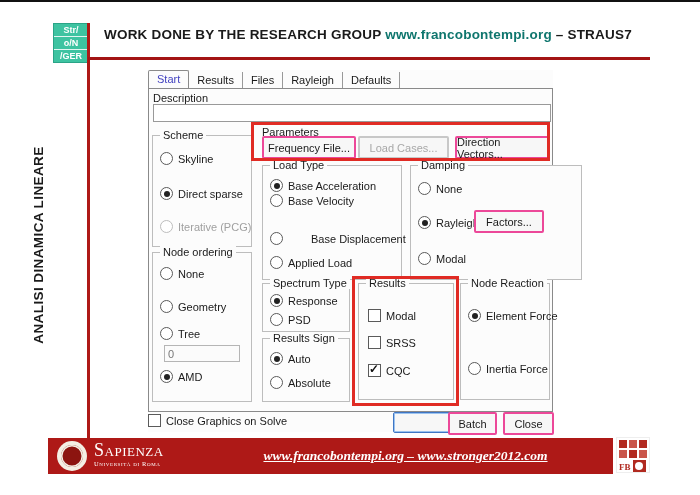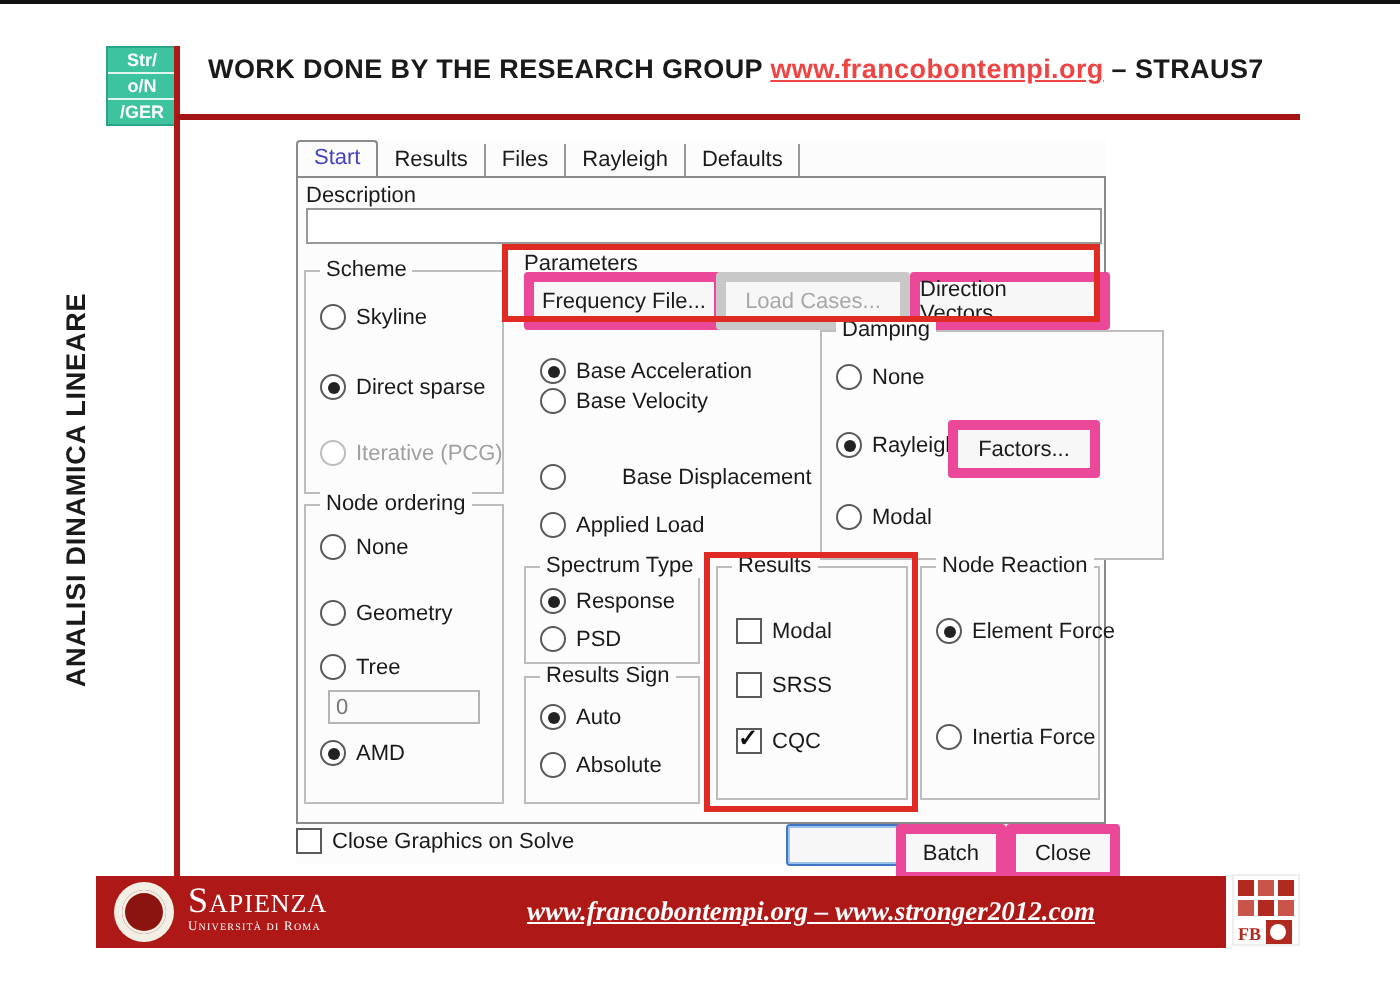--- a/index.html
+++ b/index.html
@@ -10,21 +10,21 @@
   
   .slogo{position:absolute;left:53px;top:23px;width:34px;height:38px;background:#3ec3a1;
          color:#fff;font-size:9px;font-weight:bold;line-height:12px;text-align:center;
          border:1px solid #2aa487;}
   .slogo div{border-bottom:1px solid rgba(255,255,255,.85);}
   .slogo div:last-child{border-bottom:none;}
 
   .vline{position:absolute;left:87px;top:23px;width:3px;height:417px;background:#ae1917;}
   .header{position:absolute;left:104px;top:27px;width:560px;font-size:13.5px;font-weight:bold;
           letter-spacing:.2px;white-space:nowrap;}
-  .header a{color:#ef4444;text-decoration:underline;cursor:pointer;}
+  .header a{color:#0f766e;cursor:pointer;}
   .hline{position:absolute;left:88px;top:57px;width:562px;height:3px;background:#a31414;}
 
   .side-label{position:absolute;left:38px;top:245px;transform:translate(-50%,-50%) rotate(-90deg);
               white-space:nowrap;font-size:13.5px;font-weight:bold;letter-spacing:.4px;}
 
   
   .dialog{position:absolute;left:148px;top:70px;width:405px;height:362px;background:#fcfcfc;font-size:11px;}
   .tabstrip{position:absolute;left:0;top:0;height:19px;display:flex;align-items:flex-end;}
   .tab{padding:2px 8px 3px 8px;border-right:1px solid #999;color:#1a1a1a;background:#fcfcfc;cursor:pointer;}
   .tab.active{border:1px solid #8a8a8a;border-bottom:1px solid #fcfcfc;border-radius:2px 2px 0 0;
@@ -41,21 +41,21 @@
   .radio{width:11px;height:11px;border:1px solid #5a5a5a;border-radius:50%;background:#fff;
          position:relative;flex:0 0 auto;cursor:pointer;}
   .radio.checked::after{content:"";position:absolute;left:2.5px;top:2.5px;width:6px;height:6px;
          border-radius:50%;background:#222;}
   .radio.disabled{border-color:#bdbdbd;}
   .dis-label{color:#a0a0a0;}
   .cb{width:11px;height:11px;border:1px solid #5a5a5a;background:#fff;position:relative;
       flex:0 0 auto;cursor:pointer;}
   .cb .mark{position:absolute;left:0px;top:-3px;font-size:12px;font-weight:bold;color:#111;}
 
-  .btn{position:absolute;border:5px solid #ec4899;background:#f7f7f7;display:flex;align-items:center;
+  .btn{position:absolute;border:2px solid #ec4899;background:#f7f7f7;display:flex;align-items:center;
        justify-content:center;font-size:11px;height:19px;cursor:pointer;border-radius:2px;}
   .btn.disabled{color:#a8a8a8;border-color:#c8c8c8;cursor:default;}
   .btn.primary{border:1px solid #3f76c4;box-shadow:0 0 0 1px #9cc3ef inset;padding-left:48px;}
 
   .tree-input{position:absolute;left:16px;top:275px;width:68px;height:15px;border:1px solid #b5b5b5;
               background:#fbfbfb;font:inherit;color:#777;padding:0 3px;}
 
   .hl{position:absolute;border:3px solid #e02b24;pointer-events:none;}
 
   
@@ -153,20 +153,23 @@
       <span>AMD</span>
     </div>
 
     <div class="row" style="left:114px;top:55px;">
       <span>Parameters</span>
     </div>
     <div class="btn" style="left:114px;top:66px;width:90px;">Frequency File...</div>
     <div class="btn disabled" style="left:210px;top:66px;width:87px;">Load Cases...</div>
     <div class="btn" style="left:307px;top:66px;width:90px;">Direction Vectors...</div>
 
+    <div class="grp" style="left:114px;top:95px;width:138px;height:113px;">
+      <span class="grp-label">Load Type</span>
+    </div>
     <div class="row" style="left:122px;top:109px;">
       <span class="radio checked"></span>
       <span>Base Acceleration</span>
     </div>
     <div class="row" style="left:122px;top:124px;justify-content:center;">
       <span class="radio"></span>
       <span>Base Velocity</span>
     </div>
     <div class="row" style="left:122px;top:162px;gap:28px;">
       <span class="radio"></span>

